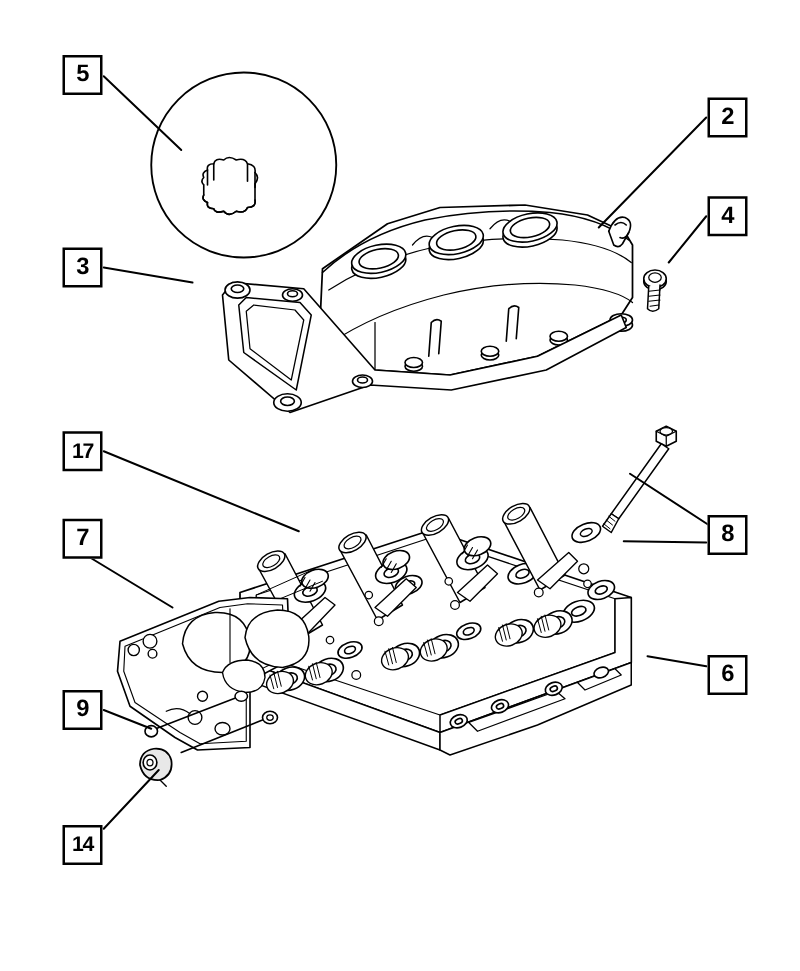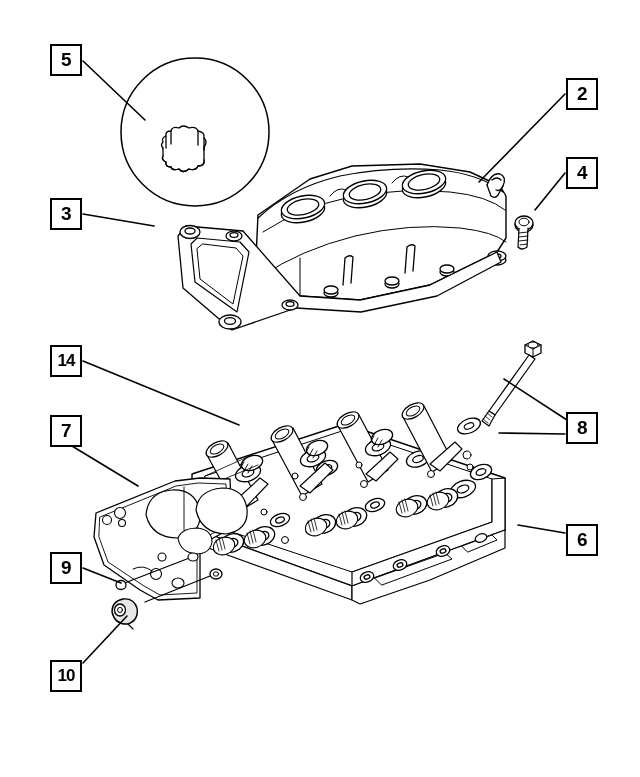--- a/index.html
+++ b/index.html
@@ -398,20 +398,20 @@
       <line x1="565" y1="434" x2="499" y2="433"></line>
       <line x1="565" y1="533" x2="518" y2="525"></line>
     </g>
 
   </svg>
 
   <div class="callout" style="left:50px;  top:44px;">5</div>
   <div class="callout" style="left:50px;  top:198px;">3</div>
   <div class="callout" style="left:566px; top:78px;">2</div>
   <div class="callout" style="left:566px; top:157px;">4</div>
-  <div class="callout two-digit" style="left:50px; top:345px;">14</div>
+  <div class="callout two-digit" style="left:50px; top:345px;">17</div>
   <div class="callout" style="left:50px;  top:415px;">7</div>
   <div class="callout" style="left:50px;  top:552px;">9</div>
-  <div class="callout two-digit" style="left:50px; top:660px;">10</div>
+  <div class="callout two-digit" style="left:50px; top:660px;">14</div>
   <div class="callout" style="left:566px; top:412px;">8</div>
   <div class="callout" style="left:566px; top:524px;">6</div>
 
 </div>
 
 </body></html>

